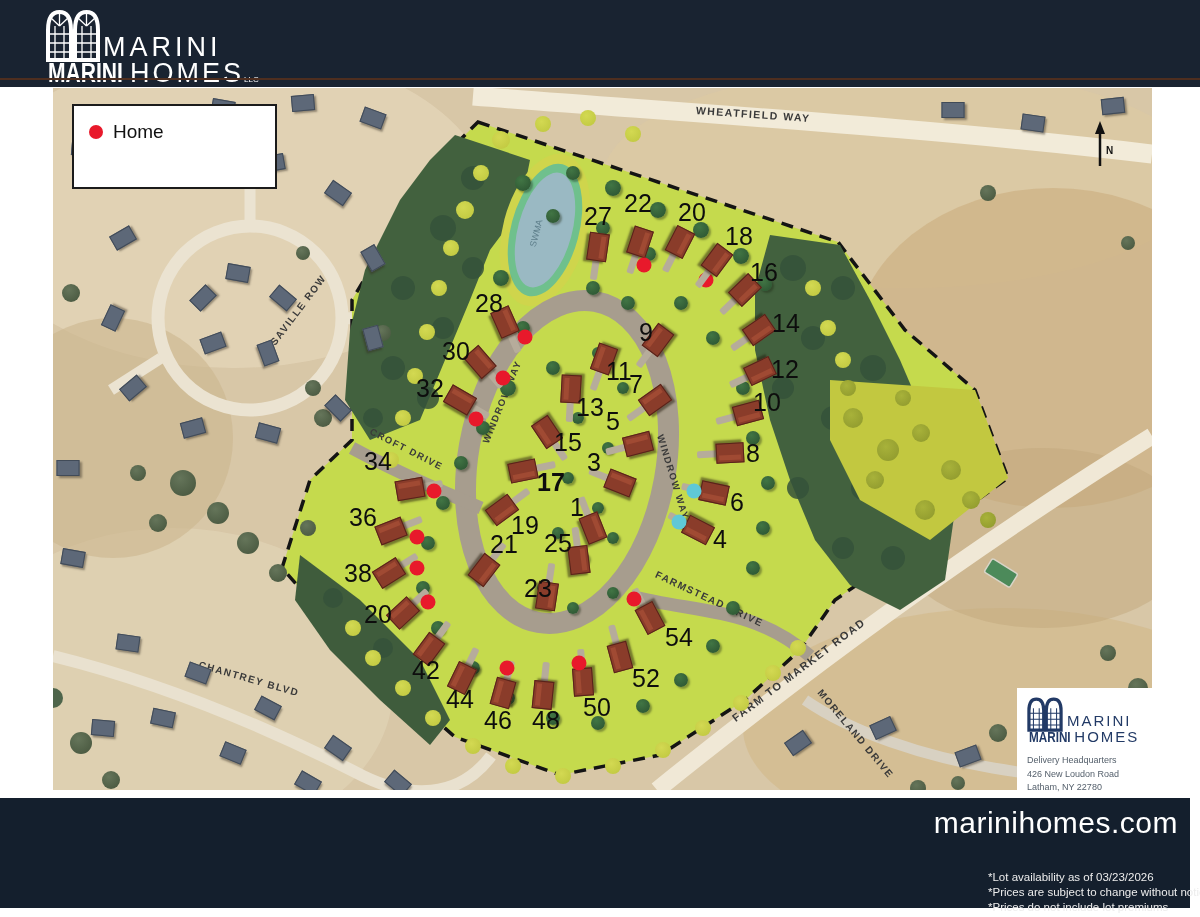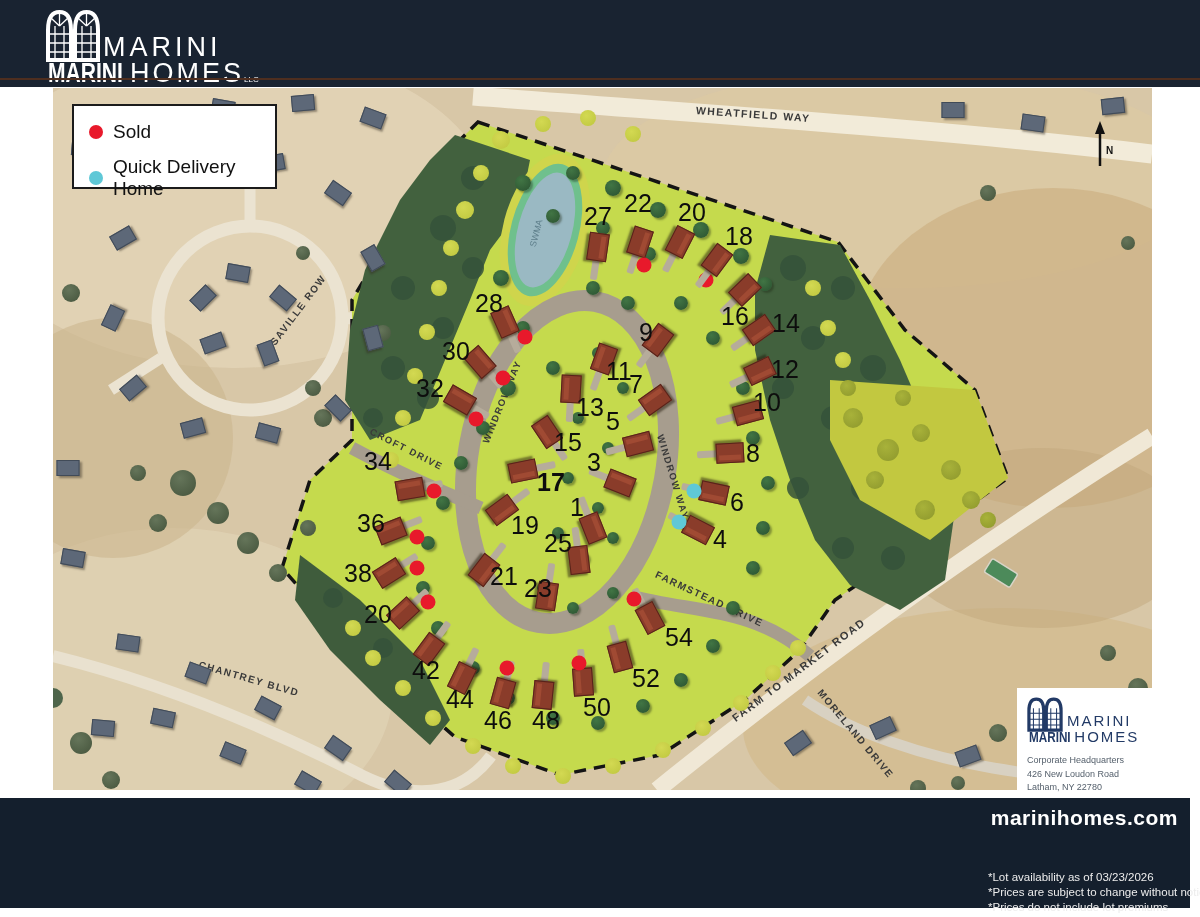--- a/index.html
+++ b/index.html
@@ -55,21 +55,21 @@
   #corp .m-top{position:absolute;left:40px;top:16px;font-size:15px;letter-spacing:2px;}
   #corp .m-bottom{position:absolute;left:2px;top:32px;font-size:15px;white-space:nowrap;}
   #corp .m-bottom .b1{font-weight:700;display:inline-block;transform:scaleX(.78);transform-origin:left;}
   #corp .m-bottom .b2{letter-spacing:2px;margin-left:-8px;}
   #corp .addr{font-size:9px;color:#55606c;line-height:1.5;margin-top:6px;}
 
   
   #footer{position:absolute;left:0;top:798px;width:1190px;height:110px;background:#141f2d;z-index:5;}
   #footer .contact{position:absolute;left:888px;top:8px;width:290px;text-align:right;color:#fff;}
   .phone{font-size:30px;font-weight:700;letter-spacing:.5px;line-height:1.15;}
-  .website{font-size:21px;font-weight:700;letter-spacing:.5px;line-height:1.15;}
+  .website{font-size:30px;font-weight:400;letter-spacing:.5px;line-height:1.15;}
   #footer .notes{position:absolute;left:988px;top:72px;width:200px;text-align:left;color:#ececec;
                  font-size:11.5px;line-height:1.32;white-space:nowrap;}
 
   svg text{font-family:"Liberation Sans",sans-serif;}
   .street{fill:#3a3a3a;letter-spacing:1.5px;font-weight:700;}
 </style>
 </head>
 <body>
 
 <div id="header">
@@ -339,21 +339,21 @@
       <div class="dot dot-sold" style="left: 591px; top: 177px; transform: translate(-50%, -50%); background: rgb(232, 25, 43);"></div>
       <div class="drive" style="left: 627px; top: 154px; width: 26px; transform: translate(-50%, -50%) rotate(117.187deg) translateX(20px);"></div>
       <div class="house" style="left: 627px; top: 154px; transform: translate(-50%, -50%) rotate(117.187deg);"></div>
       <div class="lot-num" style="left: 639px; top: 124px;">20</div>
       <div class="dot dot-sold" style="left: 653px; top: 192px; transform: translate(-50%, -50%); background: rgb(232, 25, 43);"></div>
       <div class="drive" style="left: 664px; top: 172px; width: 26px; transform: translate(-50%, -50%) rotate(126.597deg) translateX(20px);"></div>
       <div class="house" style="left: 664px; top: 172px; transform: translate(-50%, -50%) rotate(126.597deg);"></div>
       <div class="lot-num" style="left: 686px; top: 148px;">18</div>
       <div class="drive" style="left: 692px; top: 202px; width: 26px; transform: translate(-50%, -50%) rotate(135.982deg) translateX(20px);"></div>
       <div class="house" style="left: 692px; top: 202px; transform: translate(-50%, -50%) rotate(135.982deg);"></div>
-      <div class="lot-num" style="left: 682px; top: 184px; margin-top: 44px;">16</div>
+      <div class="lot-num" style="left: 711px; top: 184px;">16</div>
       <div class="drive" style="left: 706px; top: 242px; width: 26px; transform: translate(-50%, -50%) rotate(145.491deg) translateX(20px);"></div>
       <div class="house" style="left: 706px; top: 242px; transform: translate(-50%, -50%) rotate(145.491deg);"></div>
       <div class="lot-num" style="left: 733px; top: 235px;">14</div>
       <div class="drive" style="left: 707px; top: 283px; width: 26px; transform: translate(-50%, -50%) rotate(154.756deg) translateX(20px);"></div>
       <div class="house" style="left: 707px; top: 283px; transform: translate(-50%, -50%) rotate(154.756deg);"></div>
       <div class="lot-num" style="left: 732px; top: 281px;">12</div>
       <div class="drive" style="left: 695px; top: 325px; width: 26px; transform: translate(-50%, -50%) rotate(164.852deg) translateX(20px);"></div>
       <div class="house" style="left: 695px; top: 325px; transform: translate(-50%, -50%) rotate(164.852deg);"></div>
       <div class="lot-num" style="left: 714px; top: 314px;">10</div>
       <div class="drive" style="left: 677px; top: 365px; width: 26px; transform: translate(-50%, -50%) rotate(176.84deg) translateX(20px);"></div>
@@ -395,21 +395,21 @@
       <div class="house" style="left: 540px; top: 440px; transform: translate(-50%, -50%) rotate(68.4986deg);"></div>
       <div class="lot-num" style="left: 524px; top: 419px;">1</div>
       <div class="drive" style="left: 449px; top: 422px; width: 26px; transform: translate(-50%, -50%) rotate(143.556deg) translateX(-20px);"></div>
       <div class="house" style="left: 449px; top: 422px; transform: translate(-50%, -50%) rotate(143.556deg);"></div>
       <div class="lot-num" style="left: 472px; top: 437px;">19</div>
       <div class="drive" style="left: 526px; top: 472px; width: 26px; transform: translate(-50%, -50%) rotate(83.0189deg) translateX(-20px);"></div>
       <div class="house" style="left: 526px; top: 472px; transform: translate(-50%, -50%) rotate(83.0189deg);"></div>
       <div class="lot-num" style="left: 505px; top: 455px;">25</div>
       <div class="drive" style="left: 431px; top: 482px; width: 26px; transform: translate(-50%, -50%) rotate(127.543deg) translateX(-20px);"></div>
       <div class="house" style="left: 431px; top: 482px; transform: translate(-50%, -50%) rotate(127.543deg);"></div>
-      <div class="lot-num" style="left: 451px; top: 488px;">21</div>
+      <div class="lot-num" style="left: 451px; top: 456px;">21</div>
       <div class="drive" style="left: 494px; top: 508px; width: 26px; transform: translate(-50%, -50%) rotate(98.4889deg) translateX(-20px);"></div>
       <div class="house" style="left: 494px; top: 508px; transform: translate(-50%, -50%) rotate(98.4889deg);"></div>
       <div class="lot-num" style="left: 485px; top: 500px;">23</div>
       <div class="drive" style="left: 452px; top: 234px; width: 26px; transform: translate(-50%, -50%) rotate(66.1135deg) translateX(20px);"></div>
       <div class="house" style="left: 452px; top: 234px; transform: translate(-50%, -50%) rotate(66.1135deg);"></div>
       <div class="lot-num" style="left: 436px; top: 215px;">28</div>
       <div class="dot dot-sold" style="left: 472px; top: 249px; transform: translate(-50%, -50%); background: rgb(232, 25, 43);"></div>
       <div class="drive" style="left: 427px; top: 274px; width: 26px; transform: translate(-50%, -50%) rotate(48.9767deg) translateX(20px);"></div>
       <div class="house" style="left: 427px; top: 274px; transform: translate(-50%, -50%) rotate(48.9767deg);"></div>
       <div class="lot-num" style="left: 403px; top: 263px;">30</div>
@@ -417,21 +417,21 @@
       <div class="drive" style="left: 407px; top: 312px; width: 26px; transform: translate(-50%, -50%) rotate(30.0897deg) translateX(20px);"></div>
       <div class="house" style="left: 407px; top: 312px; transform: translate(-50%, -50%) rotate(30.0897deg);"></div>
       <div class="lot-num" style="left: 377px; top: 300px;">32</div>
       <div class="dot dot-sold" style="left: 423px; top: 331px; transform: translate(-50%, -50%); background: rgb(232, 25, 43);"></div>
       <div class="drive" style="left: 357px; top: 401px; width: 26px; transform: translate(-50%, -50%) rotate(-9.75796deg) translateX(20px);"></div>
       <div class="house" style="left: 357px; top: 401px; transform: translate(-50%, -50%) rotate(-9.75796deg);"></div>
       <div class="lot-num" style="left: 325px; top: 373px;">34</div>
       <div class="dot dot-sold" style="left: 381px; top: 403px; transform: translate(-50%, -50%); background: rgb(232, 25, 43);"></div>
       <div class="drive" style="left: 338px; top: 443px; width: 26px; transform: translate(-50%, -50%) rotate(-21.4074deg) translateX(20px);"></div>
       <div class="house" style="left: 338px; top: 443px; transform: translate(-50%, -50%) rotate(-21.4074deg);"></div>
-      <div class="lot-num" style="left: 318px; top: 429px; margin-top: 6px;">36</div>
+      <div class="lot-num" style="left: 310px; top: 429px;">36</div>
       <div class="dot dot-sold" style="left: 364px; top: 449px; transform: translate(-50%, -50%); background: rgb(232, 25, 43);"></div>
       <div class="drive" style="left: 336px; top: 485px; width: 26px; transform: translate(-50%, -50%) rotate(-31.9475deg) translateX(20px);"></div>
       <div class="house" style="left: 336px; top: 485px; transform: translate(-50%, -50%) rotate(-31.9475deg);"></div>
       <div class="lot-num" style="left: 305px; top: 485px;">38</div>
       <div class="dot dot-sold" style="left: 364px; top: 480px; transform: translate(-50%, -50%); background: rgb(232, 25, 43);"></div>
       <div class="drive" style="left: 350px; top: 525px; width: 26px; transform: translate(-50%, -50%) rotate(-42.6368deg) translateX(20px);"></div>
       <div class="house" style="left: 350px; top: 525px; transform: translate(-50%, -50%) rotate(-42.6368deg);"></div>
       <div class="lot-num" style="left: 325px; top: 526px;">20</div>
       <div class="dot dot-sold" style="left: 375px; top: 514px; transform: translate(-50%, -50%); background: rgb(232, 25, 43);"></div>
       <div class="drive" style="left: 376px; top: 561px; width: 26px; transform: translate(-50%, -50%) rotate(-53.5739deg) translateX(20px);"></div>
@@ -457,45 +457,41 @@
       <div class="drive" style="left: 597px; top: 530px; width: 26px; transform: translate(-50%, -50%) rotate(-118.015deg) translateX(20px);"></div>
       <div class="house" style="left: 597px; top: 530px; transform: translate(-50%, -50%) rotate(-118.015deg);"></div>
       <div class="lot-num" style="left: 626px; top: 549px;">54</div>
       <div class="dot dot-sold" style="left: 581px; top: 511px; transform: translate(-50%, -50%); background: rgb(232, 25, 43);"></div>
     </div>
 </div>
 
 <div id="legend">
   <div class="legend-row">
     <span class="legend-dot" id="legend-dot-0" style="background: rgb(232, 25, 43);"></span>
-    <span class="legend-label">Sold</span>
-  </div>
-  <div class="legend-row">
-    <span class="legend-dot" id="legend-dot-1" style="background: rgb(95, 200, 215);"></span>
-    <span class="legend-label">Quick Delivery Home</span>
+    <span class="legend-label">Home</span>
   </div>
 </div>
 
 <div id="corp">
   <div class="mini-logo">
     <svg width="36" height="36" viewBox="0 0 56 54">
       <g stroke="#223a66" fill="none">
         <path d="M3,52 V22 Q3,4 14.5,4 Q26,4 26,22 V52 Z" stroke-width="5"></path>
         <path d="M30,52 V22 Q30,4 41.5,4 Q53,4 53,22 V52 Z" stroke-width="5"></path>
         <g stroke-width="1.6">
           <path d="M10,18 V52 M19,18 V52 M3,26 H26 M3,35 H26 M3,44 H26"></path>
           <path d="M37,18 V52 M46,18 V52 M30,26 H53 M30,35 H53 M30,44 H53"></path>
         </g>
       </g>
     </svg>
     <div class="m-top">MARINI</div>
     <div class="m-bottom"><span class="b1">MARINI</span><span class="b2">HOMES</span></div>
   </div>
   <div class="addr">
-    <div>Corporate Headquarters</div>
+    <div>Delivery Headquarters</div>
     <div>426 New Loudon Road</div>
     <div>Latham, NY 22780</div>
   </div>
 </div>
 
 <div id="footer">
   <div class="contact">
     <div class="website">marinihomes.com</div>
   </div>
   <div class="notes">

